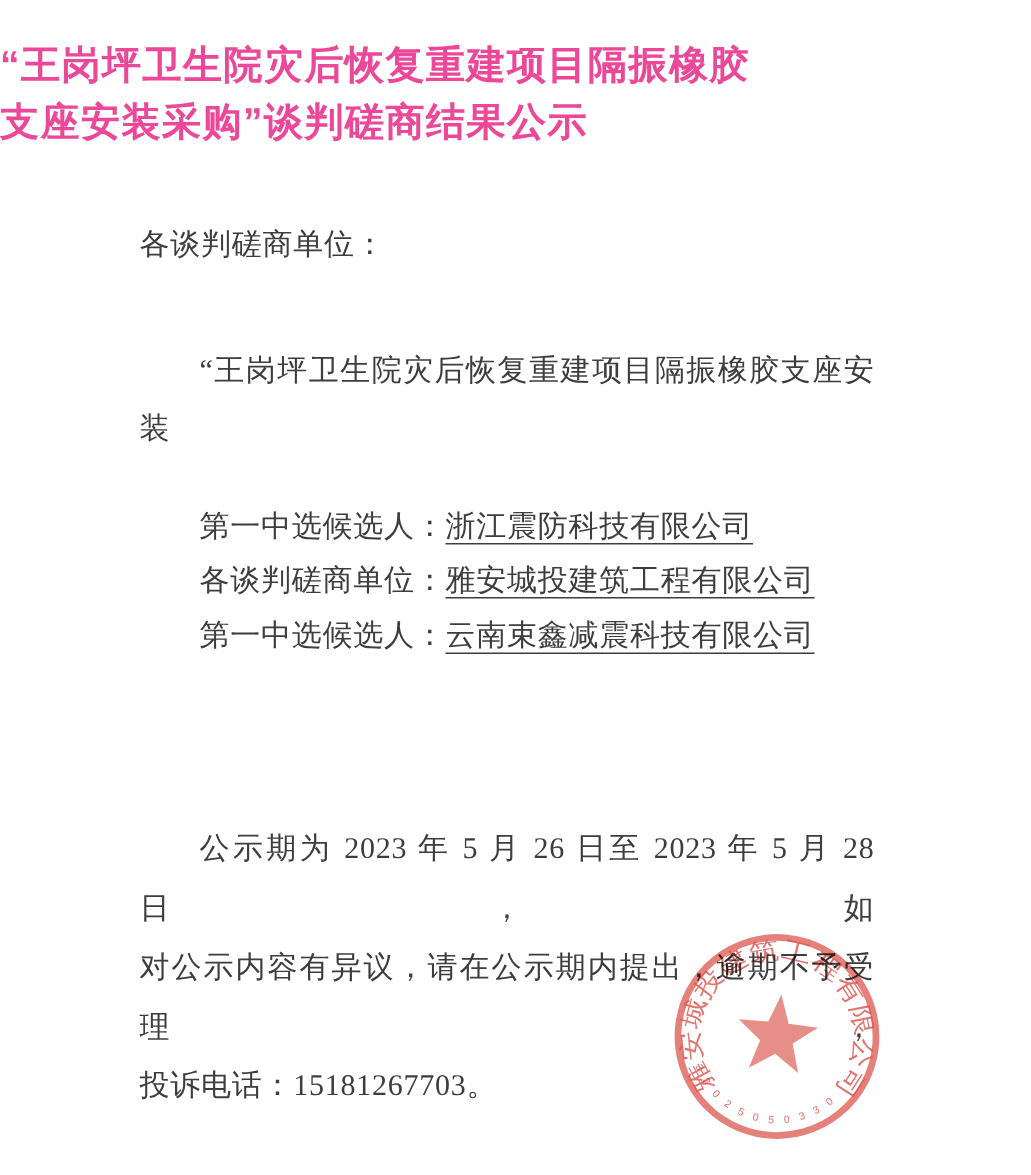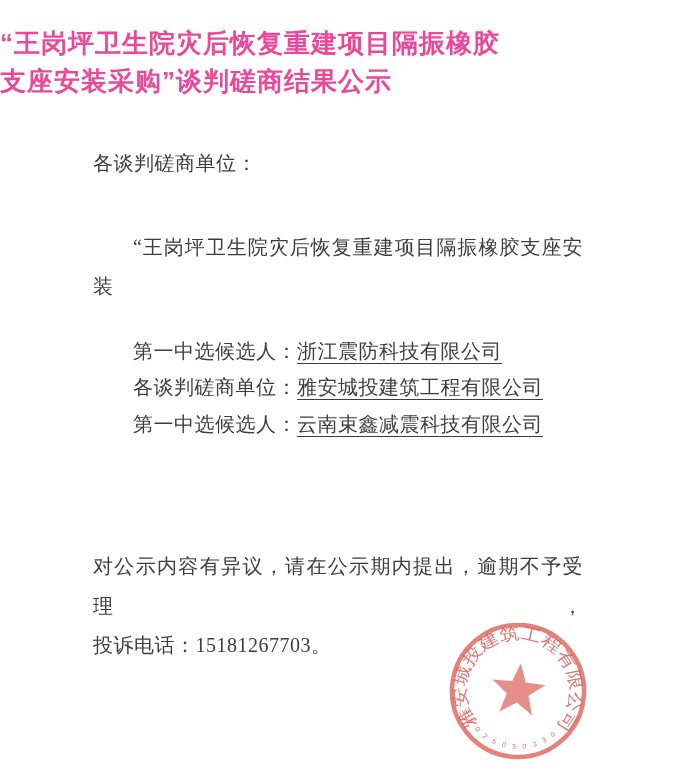--- a/index.html
+++ b/index.html
@@ -88,20 +88,21 @@
       </div>
       <div class="candidate-row">
         <span>各谈判磋商单位：</span><span class="candidate-name">雅安城投建筑工程有限公司</span>
       </div>
       <div class="candidate-row">
         <span>第一中选候选人：</span><span class="candidate-name">云南束鑫减震科技有限公司</span>
       </div>
     </div>
 
     <div class="para notice">
+      <div class="line fill indent">公示期为 2023 年 5 月 26 日至 2023 年 5 月 28 日，如</div>
       <div class="line fill">对公示内容有异议，请在公示期内提出，逾期不予受理，</div>
       <div class="line">投诉电话：15181267703。</div>
     </div>
 
   </div>
 
   <svg class="seal" viewBox="0 0 160 160" xmlns="http://www.w3.org/2000/svg">
     <circle cx="80" cy="80" r="66" fill="none" stroke="#dc544b" stroke-width="4.5" stroke-opacity="0.8"></circle>
     <polygon points="80,52 86.8,70.7 106.6,71.3 90.9,83.6 96.5,102.7 80,91.5 63.5,102.7 69.1,83.6 53.4,71.3 73.2,70.7" fill="#dc544b" fill-opacity="0.72"></polygon>
     <path id="seal-arc-top" d="M 43.2 116.8 A 52 52 0 1 1 116.8 116.8" fill="none"></path>

